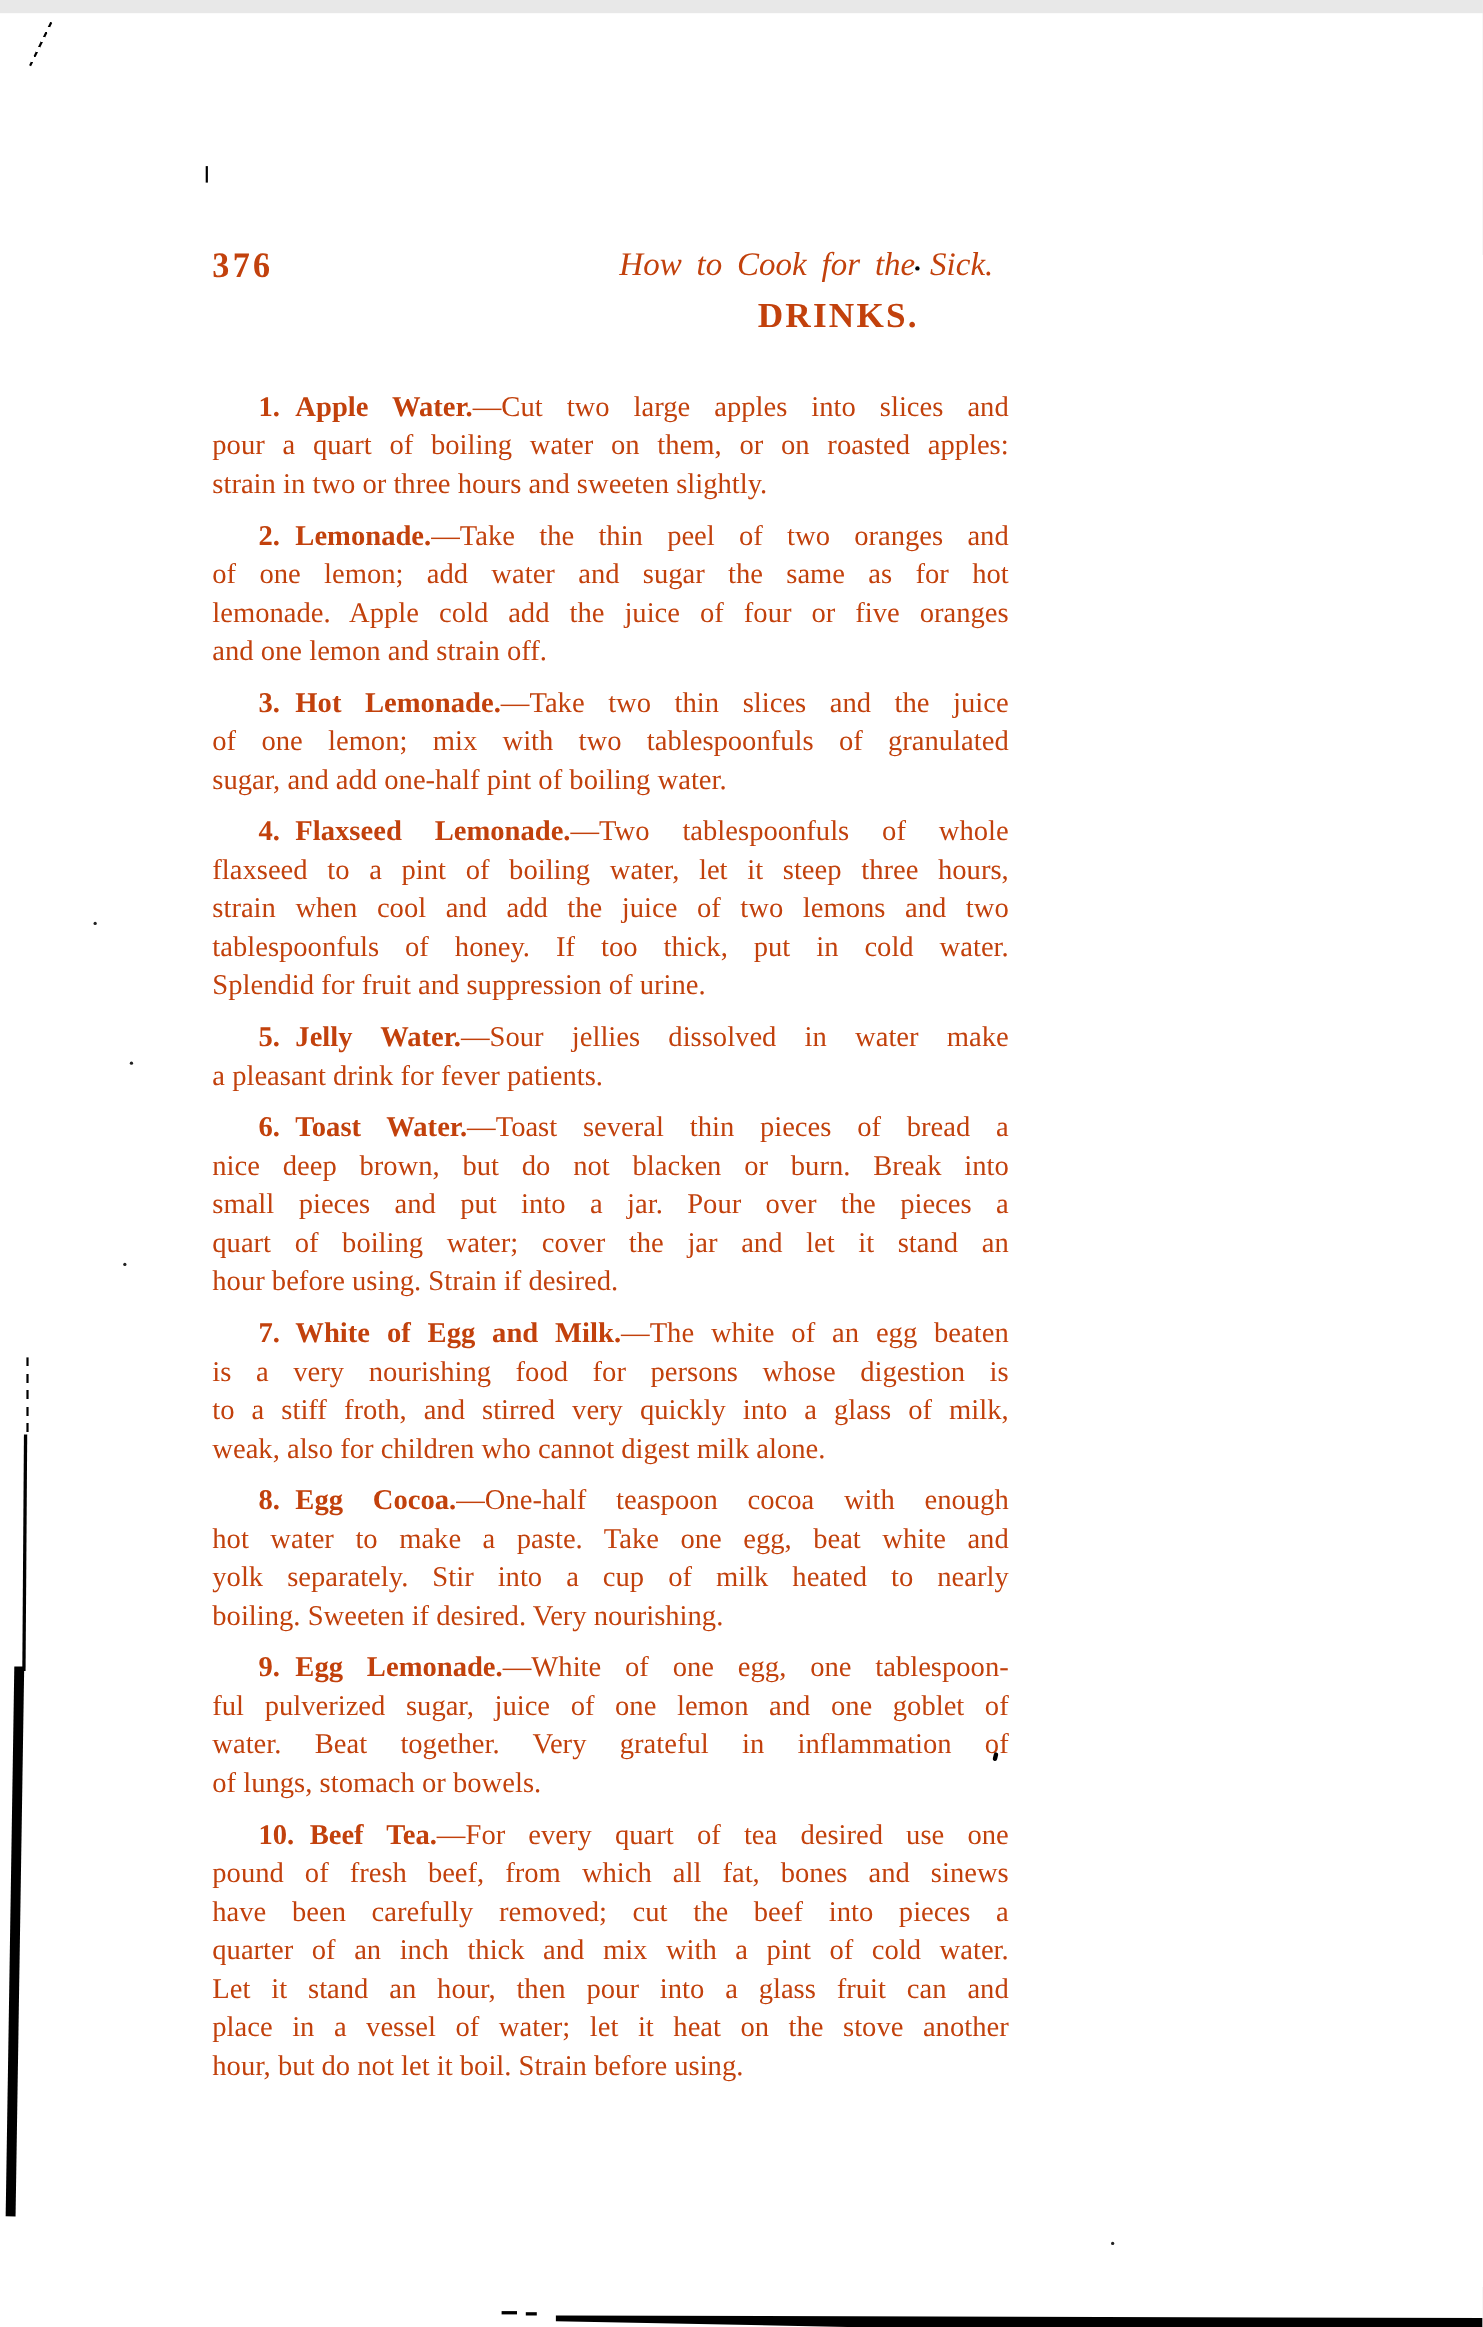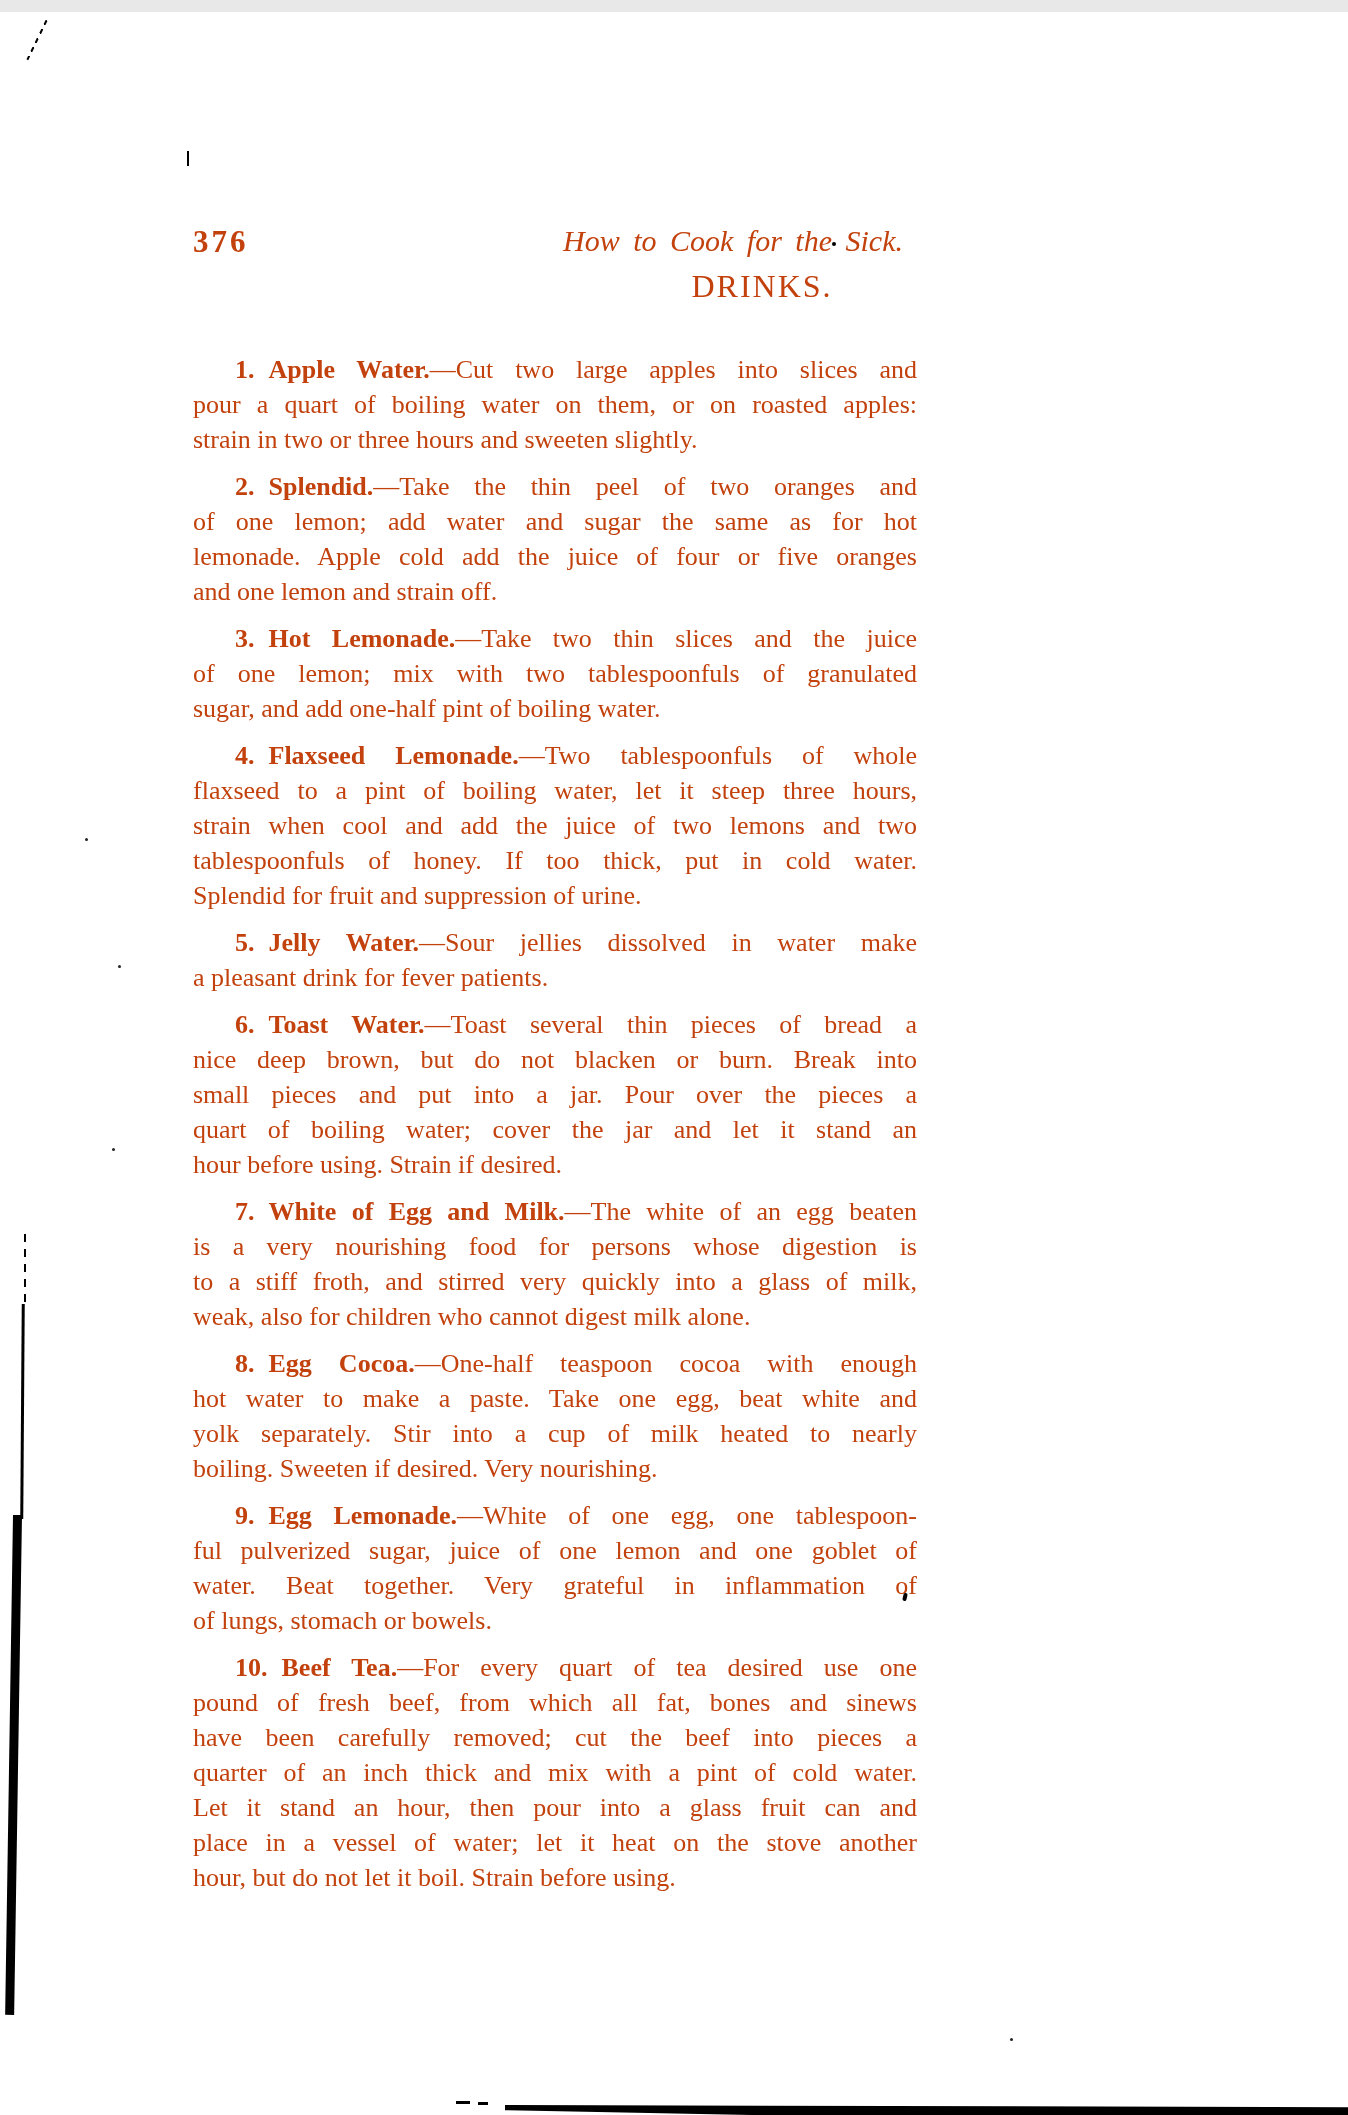--- a/index.html
+++ b/index.html
@@ -19,21 +19,21 @@
   }
   .runtitle{
     position:absolute;left:733px;top:212px;
     transform:translateX(-50%);
     font-style:italic;font-size:30px;white-space:nowrap;
     word-spacing:6px;
   }
   .heading{
     position:absolute;left:762px;top:256px;
     transform:translateX(-50%);
-    font-weight:400;font-size:32px;letter-spacing:2px;white-space:nowrap;
+    font-weight:700;font-size:32px;letter-spacing:2px;white-space:nowrap;
   }
   .column{
     position:absolute;left:193px;top:340px;width:724px;
   }
   .recipe{margin:0 0 12px 0;}
   .line{
     display:block;
     font-size:26px;line-height:35px;
     text-align:justify;text-align-last:justify;
     white-space:nowrap;
@@ -80,21 +80,21 @@
   <div class="runtitle">How to Cook for the Sick.</div>
   <div class="heading">DRINKS.</div>
 
   <div class="column" id="recipes">
       <div class="recipe">
         <div class="line"><span class="indent"></span><b class="rnum">1.</b><b class="rname">Apple Water.</b><span>—Cut two large apples into slices and</span></div>
         <div class="line">pour a quart of boiling water on them, or on roasted apples:</div>
         <div class="line last">strain in two or three hours and sweeten slightly.</div>
       </div>
       <div class="recipe">
-        <div class="line"><span class="indent"></span><b class="rnum">2.</b><b class="rname">Splendid.</b><span>—Take the thin peel of two oranges and</span></div>
+        <div class="line"><span class="indent"></span><b class="rnum">2.</b><b class="rname">Lemonade.</b><span>—Take the thin peel of two oranges and</span></div>
         <div class="line">of one lemon; add water and sugar the same as for hot</div>
         <div class="line">lemonade.  Apple cold add the juice of four or five oranges</div>
         <div class="line last">and one lemon and strain off.</div>
       </div>
       <div class="recipe">
         <div class="line"><span class="indent"></span><b class="rnum">3.</b><b class="rname">Hot Lemonade.</b><span>—Take two thin slices and the juice</span></div>
         <div class="line">of one lemon; mix with two tablespoonfuls of granulated</div>
         <div class="line last">sugar, and add one-half pint of boiling water.</div>
       </div>
       <div class="recipe">

